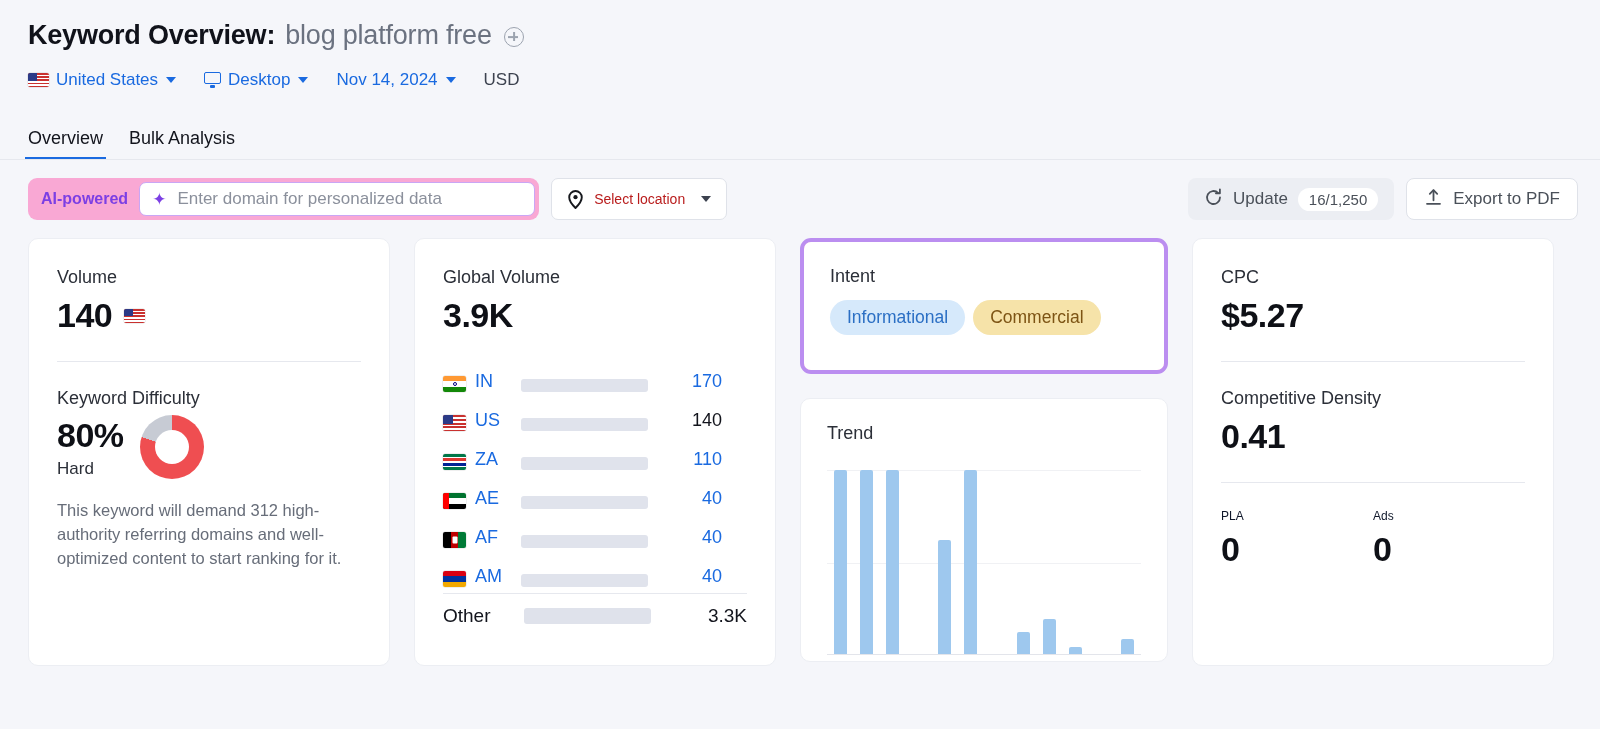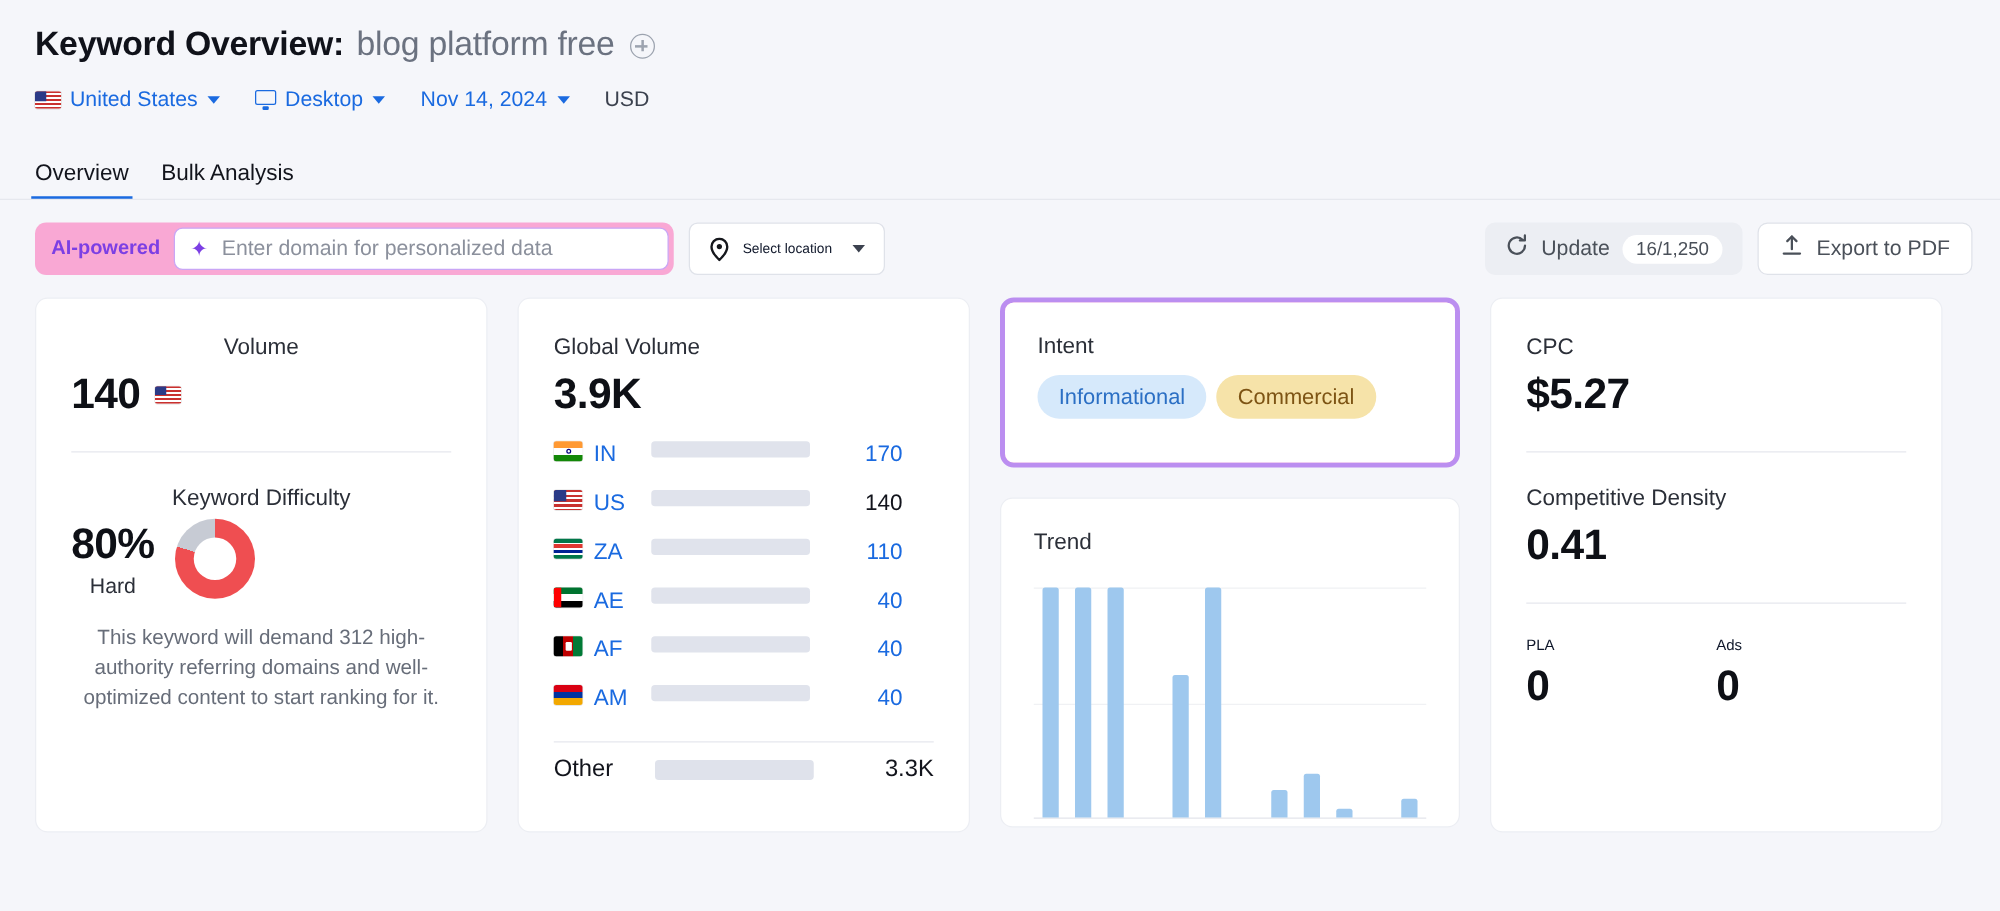--- a/index.html
+++ b/index.html
@@ -76,21 +76,21 @@
   }
   .sparkle { color: #7c3fe4; font-size: 17px; line-height: 1; flex: none; }
   .ai-placeholder { font-size: 17px; color: #8b909c; white-space: nowrap; }
 
   .loc-btn {
     display:flex; align-items:center; gap: 10px; background:#fff; border:1px solid #dfe2e9;
     border-radius: 7px; height: 42px; padding: 0 15px; margin-left: 12px; cursor: pointer;
   }
   .pin-icon { width: 17px; height: 19px; position: relative; flex:none; }
   .pin-icon svg { display:block; }
-  .loc-text { font-size: 11px; color: #0f172a; }
+  .loc-text { font-size: 14px; color: #b91c1c; }
   .caret-dark {
     width: 0; height: 0; border-left: 5.5px solid transparent; border-right: 5.5px solid transparent;
     border-top: 6.5px solid #3c424f; margin-left: 6px;
   }
 
   .toolbar-right { margin-left: auto; display: flex; align-items: center; gap: 12px; }
   .btn-grey {
     display:flex; align-items:center; gap: 10px; background:#eceef3; border:none;
     border-radius: 8px; height: 42px; padding: 0 16px; cursor: pointer;
   }
@@ -100,21 +100,21 @@
   }
   .btn-outline {
     display:flex; align-items:center; gap: 10px; background:#fff; border:1px solid #dfe2e9;
     border-radius: 8px; height: 42px; padding: 0 17px; cursor: pointer;
   }
 
   
   .cards { display:flex; gap: 24px; padding: 18px 24px 0 28px; align-items: flex-start; }
   .card { background:#fff; border-radius: 10px; border: 1px solid #eceef3; }
 
-  .col-volume { width: 362px; height: 428px; padding: 28px 28px 0 28px; text-align: center; }
+  .col-volume { width: 362px; height: 428px; padding: 28px 28px 0 28px; }
   .col-global { width: 362px; height: 428px; padding: 28px 28px 0 28px; }
   .col-mid { width: 368px; display: flex; flex-direction: column; gap: 24px; }
   .col-cpc { width: 362px; height: 428px; padding: 28px 28px 0 28px; }
 
   .card-label { font-size: 18px; color: #2b2f38; }
   .card-big { font-size: 34px; font-weight: bold; color: #0e1016; letter-spacing: -0.5px; line-height: 1.15; margin-top: 8px; }
   .hr { height:1px; background:#e6e8ee; margin: 26px 0 26px 0; }
 
   .vol-row { display:flex; align-items:center; gap: 12px; }
 
@@ -124,21 +124,21 @@
   .kd-word { font-size: 17px; color: #2b2f38; margin-top: 4px; }
   .donut { width: 64px; height: 64px; border-radius: 50%; position: relative; flex:none; }
   .donut::after {
     content:""; position:absolute; left:50%; top:50%; transform: translate(-50%,-50%);
     width: 34px; height: 34px; background:#fff; border-radius:50%;
   }
   .kd-desc { font-size: 16.5px; color: #676d79; line-height: 1.45; margin-top: 20px; }
 
   
   .gv-list { margin-top: 18px; }
-  .gv-row { display:flex; align-items:flex-start; height: 39px; }
+  .gv-row { display:flex; align-items:flex-end; height: 39px; }
   .gv-code { font-size: 18px; color: #1a6ae0; width: 46px; margin-left: 9px; }
   .gv-bar { flex: 1; height: 13px; background:#e0e3ec; border-radius: 3px; overflow: hidden; position: relative; margin-right: 10px; max-width: 127px; }
   .gv-fill { height: 100%; border-radius: 3px; }
   .gv-val { font-size: 18px; color: #1a6ae0; width: 64px; text-align: right; }
   .gv-val.dark { color: #12141c; }
   .gv-hr { height:1px; background:#e6e8ee; margin: 6px 0 0 0; }
   .gv-other { display:flex; align-items:center; height: 44px; }
   .gv-other-label { font-size: 19px; color: #12141c; width: 81px; }
   .gv-other-bar { width: 127px; height: 16px; background:#dfe2eb; border-radius: 3px; overflow:hidden; }
   .gv-other-fill { height:100%; background:#5cacf0; border-radius: 3px 0 0 3px; }

